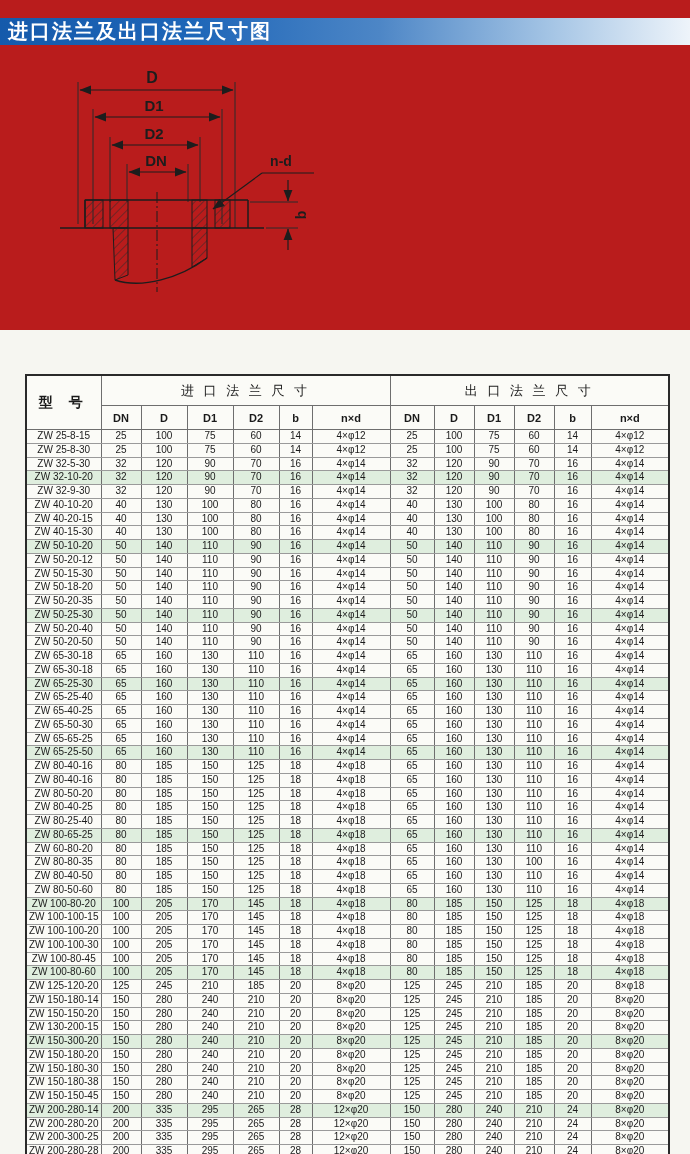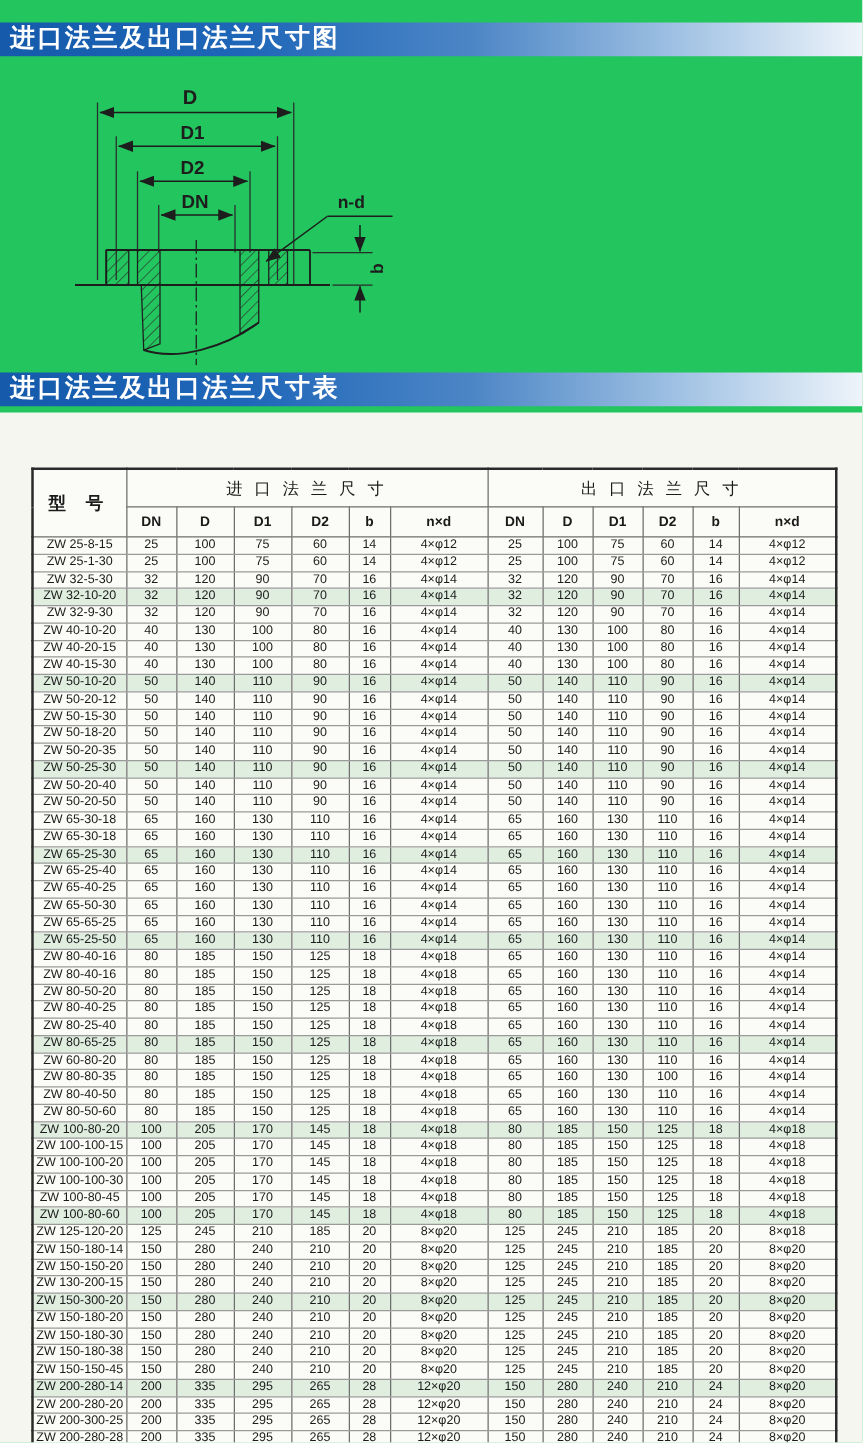--- a/index.html
+++ b/index.html
@@ -1,18 +1,18 @@
 <!DOCTYPE html>
 <html><head>
 <meta charset="utf-8">
 <style>
   html,body { margin:0; padding:0; background:#ffffff; }
   .page {
     position:relative; width:690px; height:1154px; overflow:hidden;
-    background:#22c55e; font-family:"Liberation Sans", sans-serif;
+    background:#b91c1c; font-family:"Liberation Sans", sans-serif;
   }
   .lower-bg { position:absolute; left:0; top:330px; width:690px; height:824px; background:#f6f6f1; }
   .title-bar {
     position:absolute; left:0; width:690px; height:27px; box-sizing:border-box;
     background:linear-gradient(90deg,#155aab 0%,#1e66b8 28%,#4d86c6 55%,#a5c5e5 80%,#eef4fa 100%);
     color:#ffffff; font-weight:bold; font-size:20px; line-height:27px;
     padding-left:8px; letter-spacing:2px; white-space:nowrap;
   }
   #bar1 { top:18px; }
   #bar2 { top:298px; }
@@ -111,23 +111,20 @@
       <g stroke="#2b2b2b" stroke-width="1">
         <line x1="220" y1="150" x2="268" y2="150"></line>
         <line x1="236" y1="176" x2="268" y2="176"></line>
         <line x1="258" y1="128" x2="258" y2="149" stroke="#1d1d1d" stroke-width="1.2" marker-end="url(#arr)"></line>
         <line x1="258" y1="198" x2="258" y2="177" stroke="#1d1d1d" stroke-width="1.2" marker-end="url(#arr)"></line>
       </g>
       <text x="272" y="167" font-size="14" font-weight="bold" text-anchor="middle" transform="rotate(-90 272 163)">b</text>
     </svg>
   </div>
 
-  <div class="title-bar" id="bar2">
-    <span>进口法兰及出口法兰尺寸表</span>
-  </div>
 
   <div class="table-wrap">
     <table>
       <colgroup>
         <col style="width:75px">
           <col style="width:40px">
           <col style="width:46px">
           <col style="width:46px">
           <col style="width:46px">
           <col style="width:33px">
@@ -170,21 +167,21 @@
             <td>14</td>
             <td>4×φ12</td>
             <td class="sec-start">25</td>
             <td>100</td>
             <td>75</td>
             <td>60</td>
             <td>14</td>
             <td>4×φ12</td>
           </tr>
           <tr>
-            <td class="model">ZW 25-1-30</td>
+            <td class="model">ZW 25-8-30</td>
             <td>25</td>
             <td>100</td>
             <td>75</td>
             <td>60</td>
             <td>14</td>
             <td>4×φ12</td>
             <td class="sec-start">25</td>
             <td>100</td>
             <td>75</td>
             <td>60</td>

